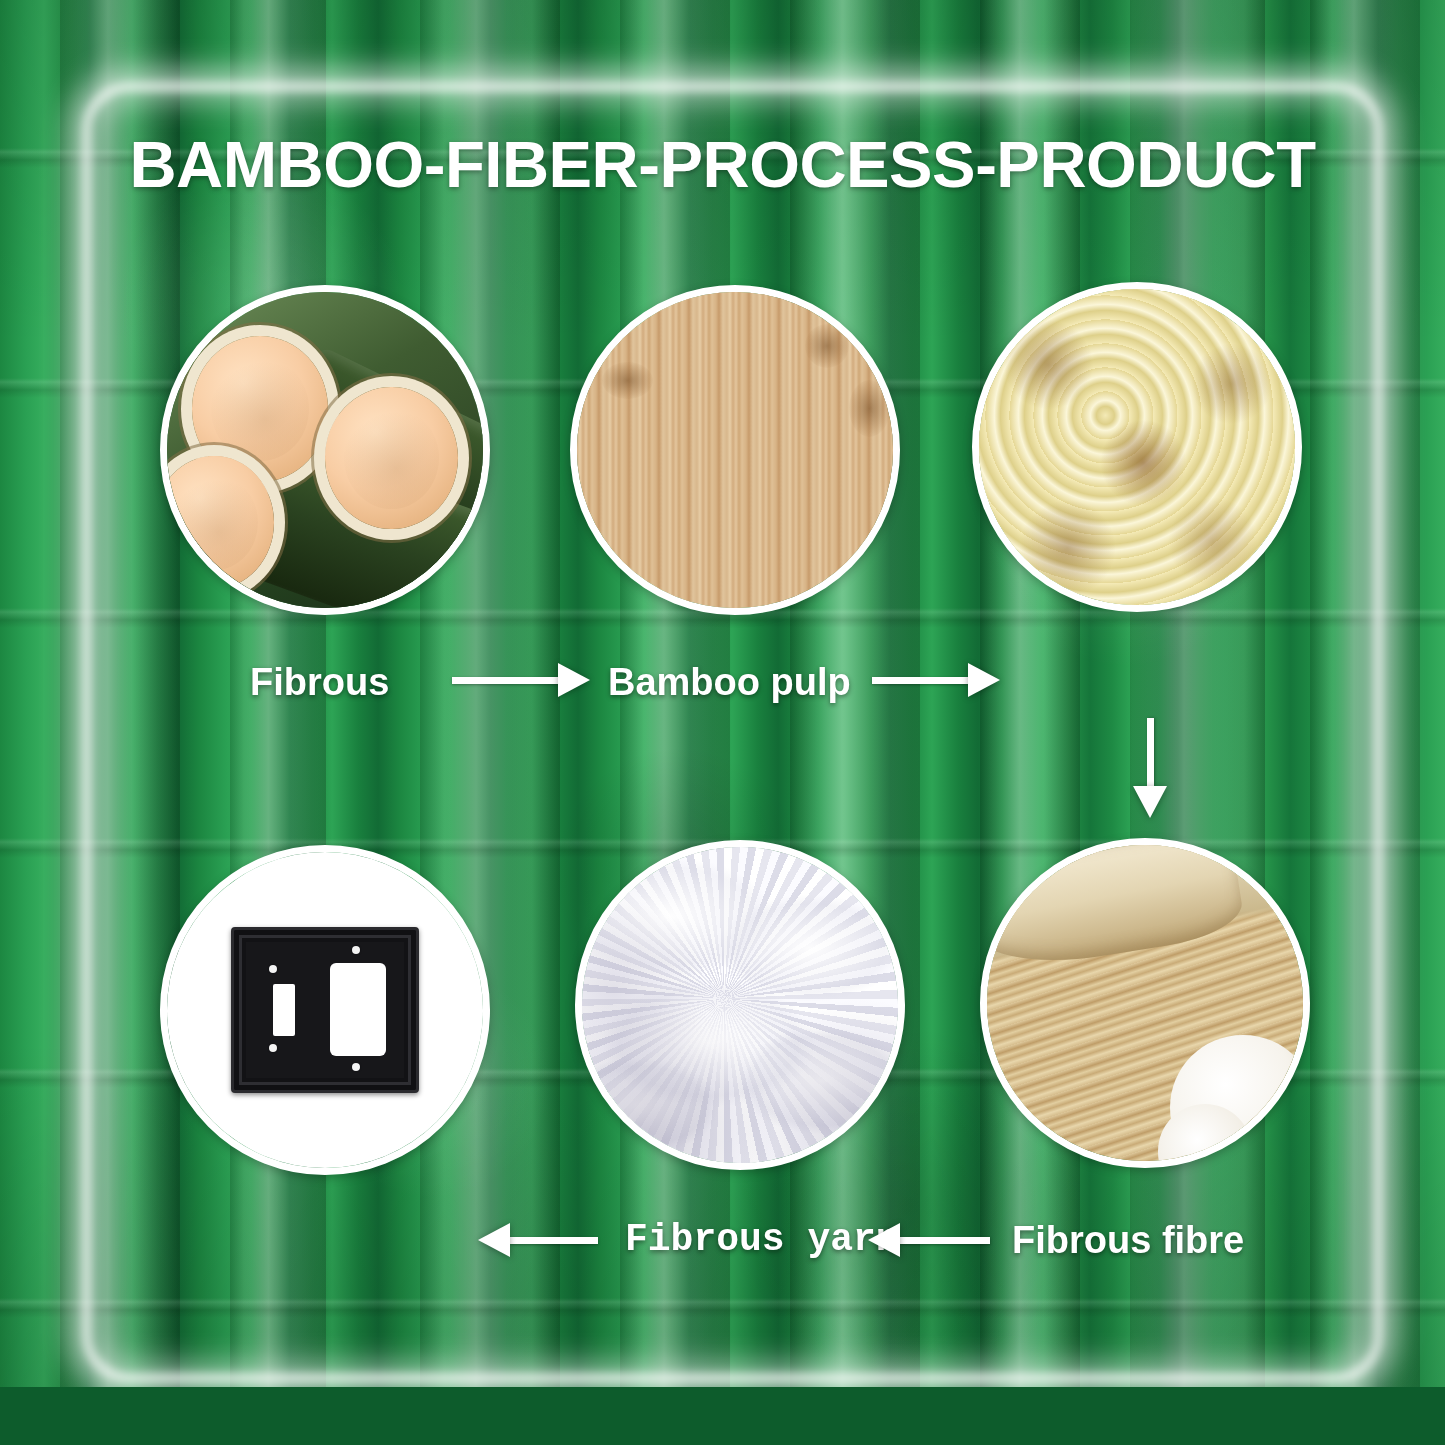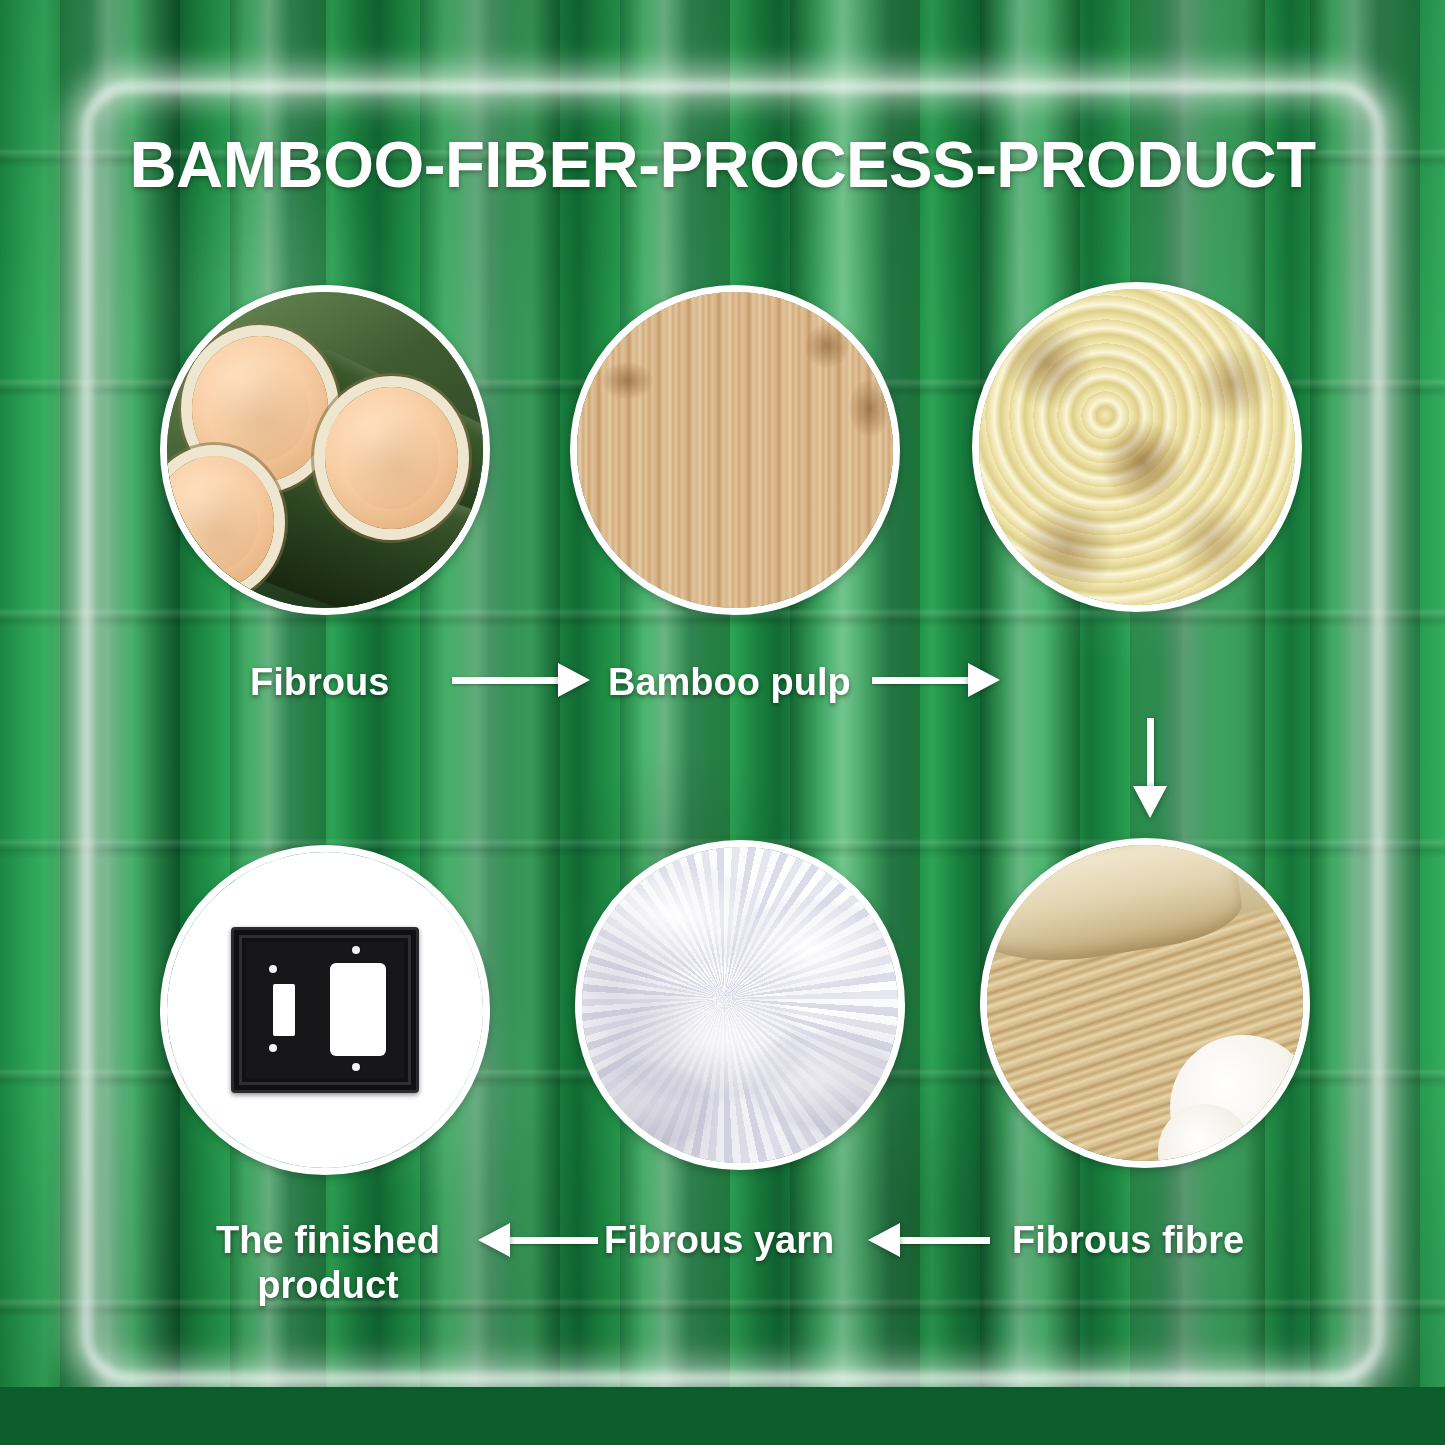--- a/index.html
+++ b/index.html
@@ -386,22 +386,21 @@
   </div>
 
   <div class="circ" style="left:980px;top:838px;">
     <div class="fill fibre">
       <div class="fibre-culm"></div>
       <div class="fibre-cotton"></div>
       <div class="fibre-cotton2"></div>
     </div>
   </div>
 
-  <div class="label two-line" style="left:208px;top:1218px;width:240px;">The finished product</div>
-  <div class="label" style="left:604px;top:1218px;">Fibrous yarn</div>
+  <div class="label" style="left:625px;top:1218px;font-family:Liberation Mono, monospace;">Fibrous yarn</div>
   <div class="label" style="left:1012px;top:1218px;">Fibrous fibre</div>
 
   <div class="arrow-h left" style="left:478px;top:1225px;width:120px;">
     <div class="head"></div>
     <div class="shaft"></div>
   </div>
   <div class="arrow-h left" style="left:868px;top:1225px;width:122px;">
     <div class="head"></div>
     <div class="shaft"></div>
   </div>

